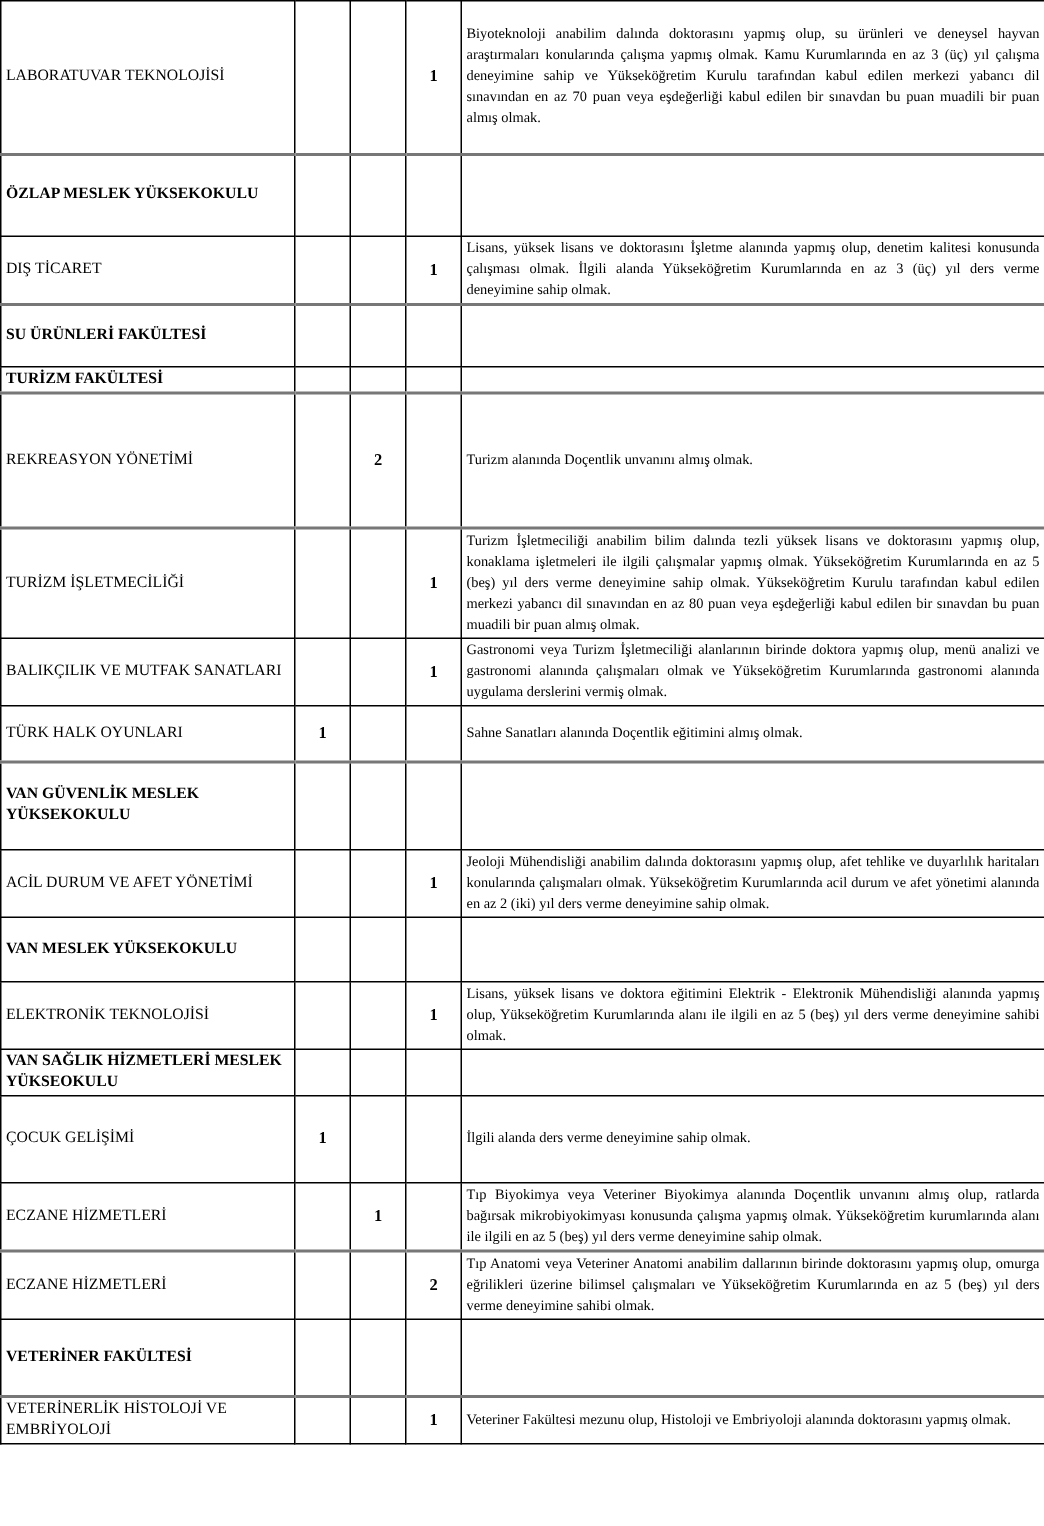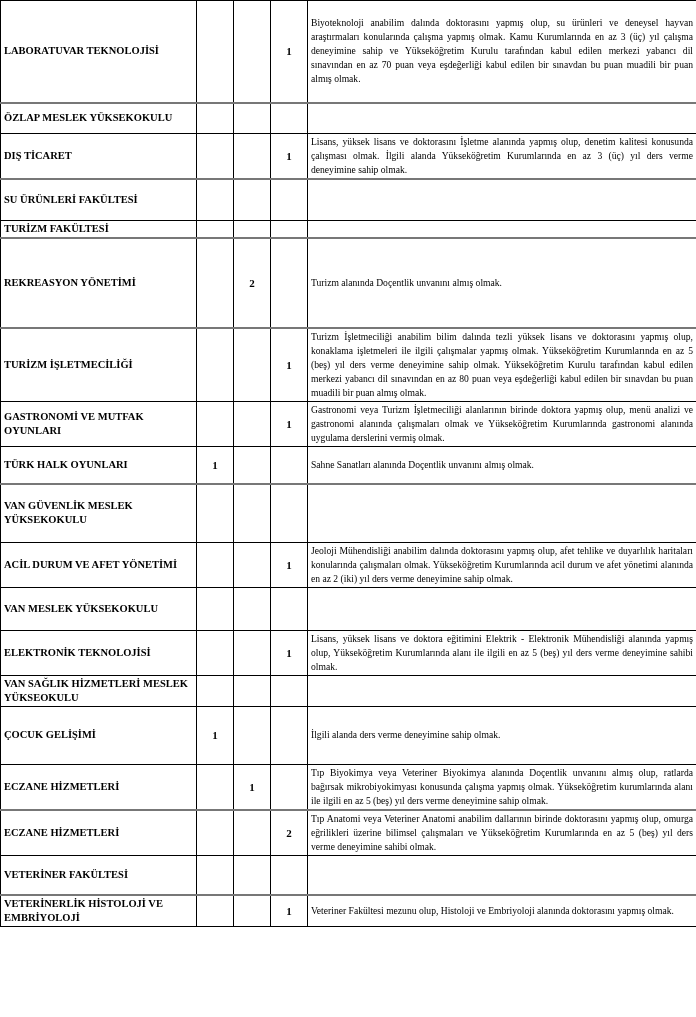--- a/index.html
+++ b/index.html
@@ -14,21 +14,21 @@
   col.c-name { width: 196px; }
   col.c-n { width: 37px; }
   col.c-desc { width: 389px; }
   td {
     border: 1.5px solid #000;
     padding: 1px 3px;
     vertical-align: middle;
     font-size: 10px;
     line-height: 14px;
   }
-  td.name { font-size: 10.5px; text-transform: none; font-weight: bold; }
+  td.name { font-size: 10.5px; text-transform: none; }
   td.num { text-align: center; font-weight: bold; font-size: 11px; padding: 0; }
   td.desc { text-align: justify; font-size: 9.6px; line-height: 14px; padding: 1px 3px; }
   tr.header td.name { font-weight: bold; font-size: 10.5px; }
   tr.gray-top td { border-top: 2px solid #777; }
 </style>
 </head>
 <body>
 
 <table>
   <colgroup>
@@ -39,21 +39,21 @@
       <col class="c-desc">
   </colgroup>
   <tbody id="tbody">
       <tr style="height: 102px;">
     <td class="name">LABORATUVAR TEKNOLOJİSİ</td>
     <td class="num"></td>
     <td class="num"></td>
     <td class="num">1</td>
     <td class="desc">Biyoteknoloji anabilim dalında doktorasını yapmış olup, su ürünleri ve deneysel hayvan araştırmaları konularında çalışma yapmış olmak.  Kamu Kurumlarında en az 3 (üç) yıl çalışma deneyimine sahip ve Yükseköğretim Kurulu tarafından kabul edilen merkezi yabancı dil sınavından en az 70 puan veya eşdeğerliği kabul edilen bir sınavdan bu puan muadili bir puan almış olmak.</td>
   </tr>
-      <tr class="header gray-top" style="height: 31px;">
+      <tr class="header gray-top" style="height: 55px;">
     <td class="name">ÖZLAP MESLEK YÜKSEKOKULU</td>
     <td class="num"></td>
     <td class="num"></td>
     <td class="num"></td>
     <td class="desc"></td>
   </tr>
       <tr style="height: 27px;">
     <td class="name">DIŞ TİCARET</td>
     <td class="num"></td>
     <td class="num"></td>
@@ -82,32 +82,32 @@
     <td class="desc">Turizm alanında Doçentlik unvanını almış olmak.</td>
   </tr>
       <tr class="gray-top" style="height: 42px;">
     <td class="name">TURİZM İŞLETMECİLİĞİ</td>
     <td class="num"></td>
     <td class="num"></td>
     <td class="num">1</td>
     <td class="desc">Turizm İşletmeciliği anabilim bilim dalında tezli yüksek lisans ve doktorasını yapmış olup, konaklama işletmeleri ile ilgili çalışmalar yapmış olmak. Yükseköğretim Kurumlarında  en az 5 (beş) yıl ders verme deneyimine sahip olmak. Yükseköğretim Kurulu tarafından kabul edilen merkezi yabancı dil sınavından en az 80 puan veya eşdeğerliği kabul edilen bir sınavdan bu puan muadili bir puan almış olmak.</td>
   </tr>
       <tr style="height: 38px;">
-    <td class="name">GASTRONOMİ VE MUTFAK OYUNLARI</td>
+    <td class="name">BALIKÇILIK VE MUTFAK SANATLARI</td>
     <td class="num"></td>
     <td class="num"></td>
     <td class="num">1</td>
     <td class="desc">Gastronomi veya Turizm İşletmeciliği alanlarının birinde doktora yapmış olup, menü analizi ve gastronomi alanında çalışmaları olmak ve Yükseköğretim Kurumlarında gastronomi alanında uygulama derslerini vermiş olmak.</td>
   </tr>
       <tr style="height: 38px; margin-top: 40px;">
     <td class="name">TÜRK HALK OYUNLARI</td>
     <td class="num">1</td>
     <td class="num"></td>
     <td class="num"></td>
-    <td class="desc">Sahne Sanatları alanında Doçentlik unvanını almış olmak.</td>
+    <td class="desc">Sahne Sanatları alanında Doçentlik eğitimini almış olmak.</td>
   </tr>
       <tr class="header gray-top" style="height: 58px;">
     <td class="name">VAN GÜVENLİK MESLEK YÜKSEKOKULU</td>
     <td class="num"></td>
     <td class="num"></td>
     <td class="num"></td>
     <td class="desc"></td>
   </tr>
       <tr style="height: 30px;">
     <td class="name">ACİL DURUM VE AFET YÖNETİMİ</td>
@@ -151,21 +151,21 @@
     <td class="num"></td>
     <td class="desc">Tıp Biyokimya veya Veteriner Biyokimya alanında Doçentlik unvanını almış olup, ratlarda bağırsak mikrobiyokimyası konusunda çalışma yapmış olmak. Yükseköğretim kurumlarında alanı ile ilgili en az 5 (beş) yıl ders verme deneyimine sahip olmak.</td>
   </tr>
       <tr class="gray-top" style="height: 25px;">
     <td class="name">ECZANE HİZMETLERİ</td>
     <td class="num"></td>
     <td class="num"></td>
     <td class="num">2</td>
     <td class="desc">Tıp Anatomi veya Veteriner Anatomi anabilim dallarının birinde doktorasını yapmış olup, omurga eğrilikleri üzerine bilimsel çalışmaları ve Yükseköğretim Kurumlarında  en az 5 (beş) yıl ders verme deneyimine sahibi olmak.</td>
   </tr>
-      <tr class="header" style="height: 40px;">
+      <tr class="header" style="height: 52px;">
     <td class="name">VETERİNER FAKÜLTESİ</td>
     <td class="num"></td>
     <td class="num"></td>
     <td class="num"></td>
     <td class="desc"></td>
   </tr>
       <tr class="gray-top" style="height: 27px;">
     <td class="name">VETERİNERLİK HİSTOLOJİ VE EMBRİYOLOJİ</td>
     <td class="num"></td>
     <td class="num"></td>

